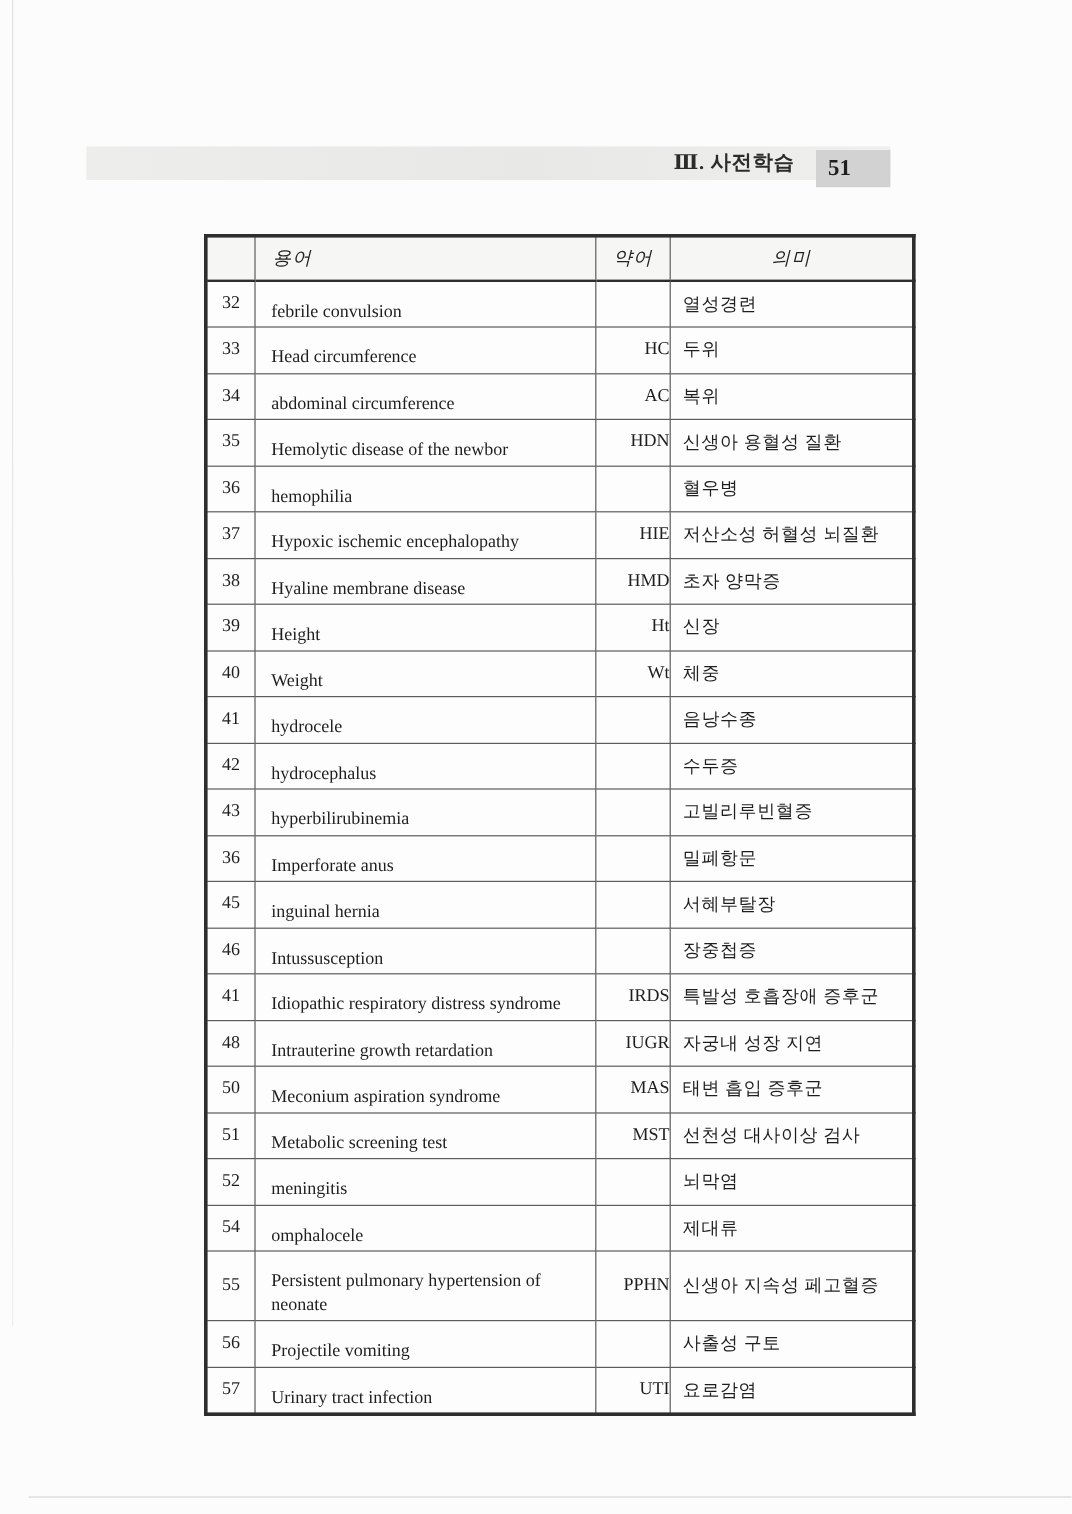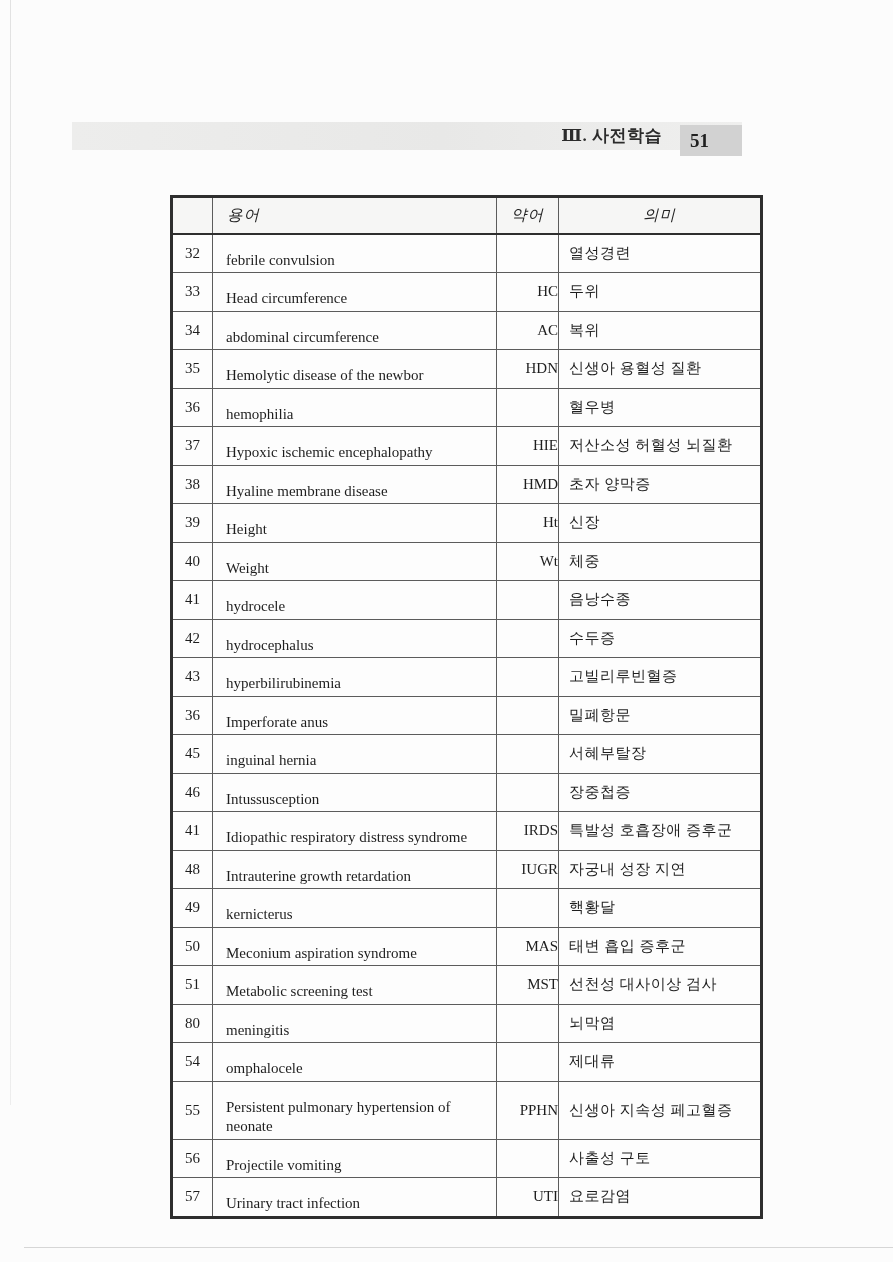--- a/index.html
+++ b/index.html
@@ -181,39 +181,33 @@
           <td class="c-abbr">IRDS</td>
           <td class="c-meaning">특발성 호흡장애 증후군</td>
         </tr>
         <tr>
           <td class="c-no">48</td>
           <td class="c-term">Intrauterine growth retardation</td>
           <td class="c-abbr">IUGR</td>
           <td class="c-meaning">자궁내 성장 지연</td>
         </tr>
         <tr>
-          <td class="c-no">49</td>
-          <td class="c-term">kernicterus</td>
-          <td class="c-abbr"></td>
-          <td class="c-meaning">핵황달</td>
-        </tr>
-        <tr>
           <td class="c-no">50</td>
           <td class="c-term">Meconium aspiration syndrome</td>
           <td class="c-abbr">MAS</td>
           <td class="c-meaning">태변 흡입 증후군</td>
         </tr>
         <tr>
           <td class="c-no">51</td>
           <td class="c-term">Metabolic screening test</td>
           <td class="c-abbr">MST</td>
           <td class="c-meaning">선천성 대사이상 검사</td>
         </tr>
         <tr>
-          <td class="c-no">80</td>
+          <td class="c-no">52</td>
           <td class="c-term">meningitis</td>
           <td class="c-abbr"></td>
           <td class="c-meaning">뇌막염</td>
         </tr>
         <tr>
           <td class="c-no">54</td>
           <td class="c-term">omphalocele</td>
           <td class="c-abbr"></td>
           <td class="c-meaning">제대류</td>
         </tr>

